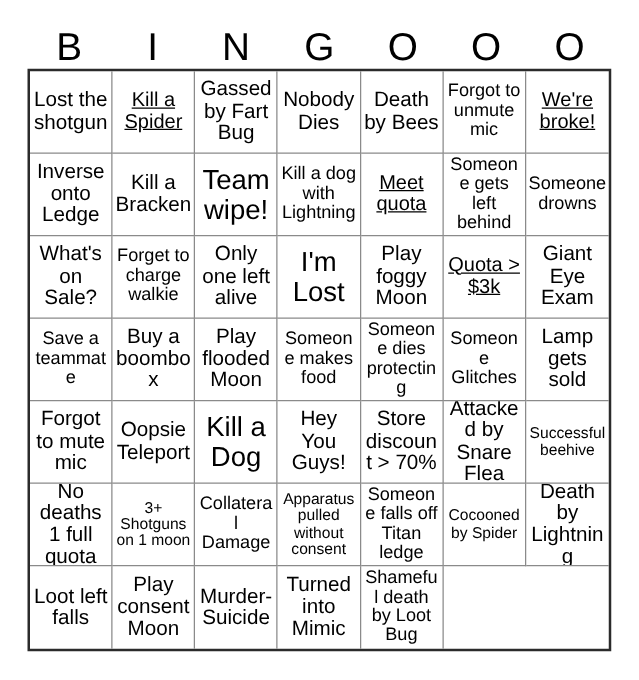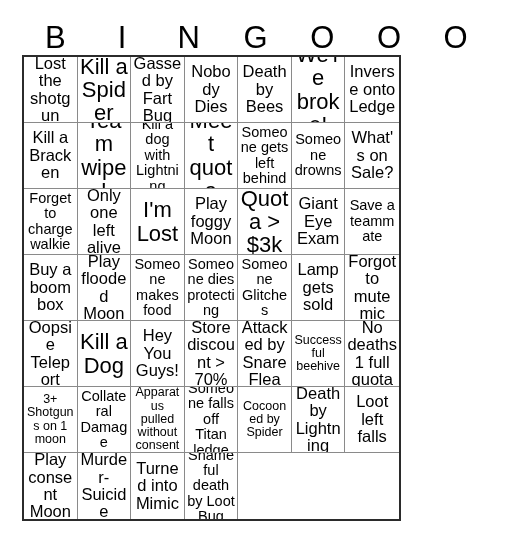--- a/index.html
+++ b/index.html
@@ -37,21 +37,21 @@
     font-size: 31px;
     line-height: 1;
     font-weight: 400;
     color: #000;
     padding-bottom: 2px;
   }
   #grid {
     position: absolute;
     left: 22px;
     top: 55px;
-    width: 379px;
+    width: 467px;
     height: 466px;
     border: 2px solid #2b2b2b;
     box-sizing: border-box;
     display: grid;
     grid-template-columns: repeat(7, 1fr);
     grid-template-rows: repeat(7, 1fr);
     background: #ffffff;
   }
   .cell {
     border-right: 1px solid #8a8a8a;
@@ -65,21 +65,21 @@
     overflow: hidden;
     line-height: 1.06;
     color: #000;
     word-break: break-word;
   }
   .cell:nth-child(7n) { border-right: none; }
   .cell:nth-child(n+43) { border-bottom: none; }
 
   
   .fs-xxl { font-size: 22px; }
-  .fs-xl  { font-size: 22px; }
+  .fs-xl  { font-size: 16px; text-decoration: underline; }
   .fs-m   { font-size: 16.5px; }
   .fs-s   { font-size: 14.5px; }
   .fs-xs  { font-size: 12.5px; }
 </style>
 </head>
 <body>
 
 <div id="card">
 
   <div id="header-row">
@@ -91,20 +91,21 @@
       <div class="header-cell">O</div>
       <div class="header-cell">O</div>
     </div>
 
   <div id="grid">
       <div class="cell fs-m">Lost the shotgun</div>
       <div class="cell fs-xl">Kill a Spider</div>
       <div class="cell fs-m">Gassed by Fart Bug</div>
       <div class="cell fs-m">Nobody Dies</div>
       <div class="cell fs-m">Death by Bees</div>
+      <div class="cell fs-s">Forgot to unmute mic</div>
       <div class="cell fs-xl">We're broke!</div>
       <div class="cell fs-m">Inverse onto Ledge</div>
       <div class="cell fs-m">Kill a Bracken</div>
       <div class="cell fs-xxl">Team wipe!</div>
       <div class="cell fs-s">Kill a dog with Lightning</div>
       <div class="cell fs-xl">Meet quota</div>
       <div class="cell fs-s">Someone gets left behind</div>
       <div class="cell fs-s">Someone drowns</div>
       <div class="cell fs-m">What's on Sale?</div>
       <div class="cell fs-s">Forget to charge walkie</div>

